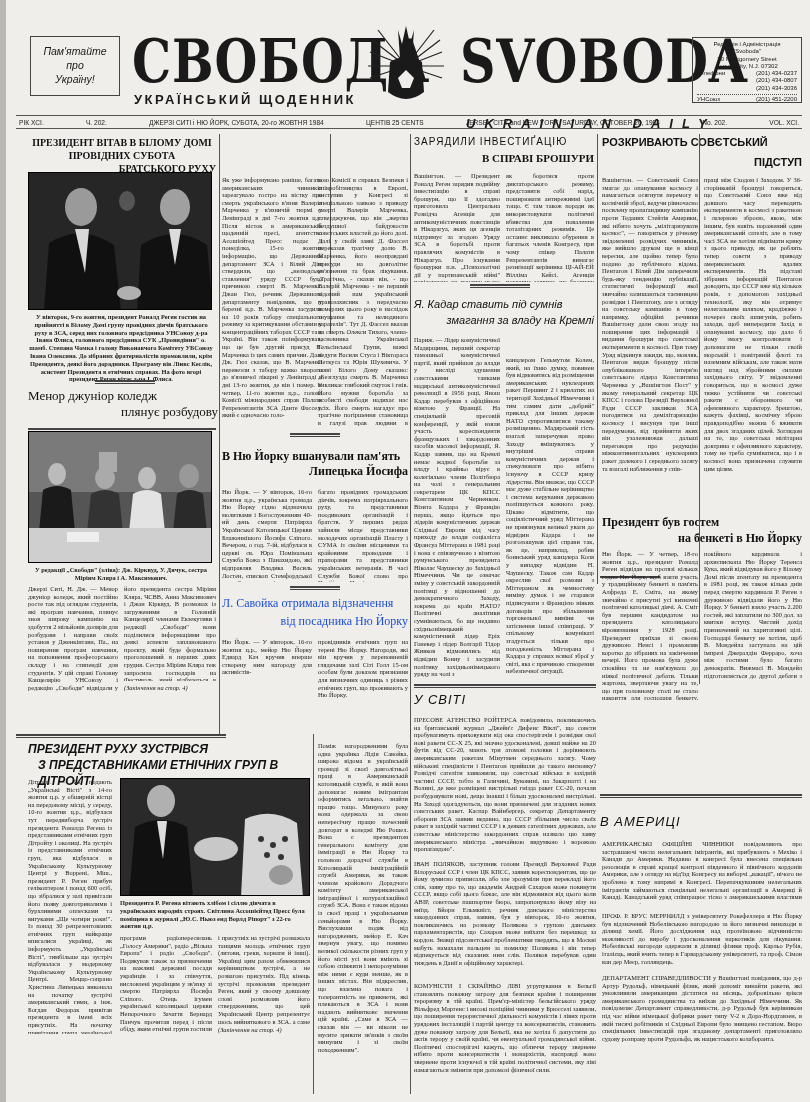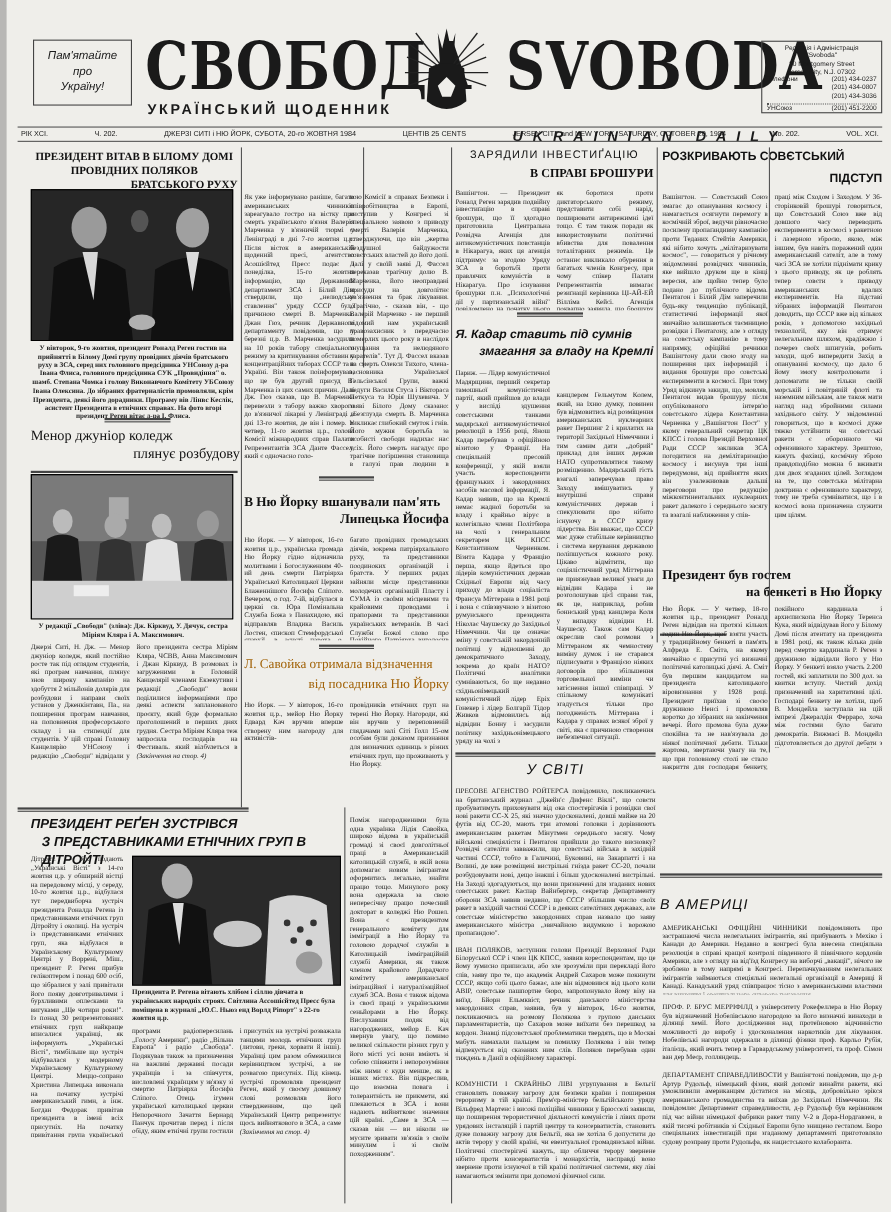--- a/index.html
+++ b/index.html
@@ -112,21 +112,21 @@
     <span>VOL. XCI.</span>
   </div>
 
   <div class="abs vrule" style="left:219px;top:134px;height:600px;"></div>
   <div class="abs vrule" style="left:330px;top:134px;height:200px;"></div>
   <div class="abs vrule" style="left:410px;top:134px;height:960px;"></div>
   <div class="abs vrule" style="left:597px;top:134px;height:450px;"></div>
 
   <div class="abs head" style="left:28px;top:136px;width:188px;font-size:10px;line-height:13px;">
     <div class="center">ПРЕЗИДЕНТ ВІТАВ В БІЛОМУ ДОМІ</div>
-    <div class="center">ПРОВІДНИХ ПОЛЯКОВ</div>
+    <div class="center">ПРОВІДНИХ СУБОТА</div>
     <div class="right">БРАТСЬКОГО РУХУ</div>
   </div>
   <div class="abs photo" style="left:28px;top:172px;width:184px;height:138px;">
     <svg width="184" height="138" viewBox="0 0 184 138">
       <rect width="184" height="138" fill="#262626"></rect>
       <ellipse cx="52" cy="34" rx="16" ry="19" fill="#9a9a9a"></ellipse>
       <path d="M15 138 L20 70 Q52 50 85 72 L92 138 Z" fill="#101010"></path>
       <path d="M46 56 L60 56 L56 100 Z" fill="#d8d8d8"></path>
       <ellipse cx="146" cy="34" rx="15" ry="18" fill="#a0a0a0"></ellipse>
       <path d="M108 138 L112 72 Q146 50 178 72 L184 138 Z" fill="#111"></path>
@@ -170,33 +170,33 @@
   <div class="abs dblrule" style="left:290px;top:433px;width:50px;"></div>
 
   <div class="abs head" style="left:222px;top:449px;width:186px;font-size:12px;line-height:15px;">
     <div>В Ню Йорку вшанували пам'ять</div>
     <div class="right">Липецька Йосифа</div>
   </div>
   <div class="abs col" style="left:222px;top:488px;width:90px;height:94px;">Ню Йорк. — У вівторок, 16-го жовтня ц.р., українська громада Ню Йорку гідно відзначила молитвами і Богослуженням 40-ий день смерти Патріярха Української Католицької Церкви Блаженнішого Йосифа Сліпого. Вечером, о год. 7-ій, відбулася в церкві св. Юра Помінальна Служба Божа з Панахидою, які відправляв Владика Василь Лостен, єпископ Стемфордської єпархії, в асисті пароха о. ігумена Патрикія Пашака, ЧСВВ, і о. Лева Гольдена, ЧСВВ. Церкву виповнили вірні, серед них</div>
   <div class="abs col" style="left:318px;top:488px;width:90px;height:94px;">багато провідних громадських діячів, зокрема патріярхального руху, та представники поодиноких організацій і братств. У перших рядах зайняли місце представники молодечих організацій Пласту і СУМА із своїми місцевими та крайовими проводами і прапорами та представники українських ветеранів. В часі Служби Божої слово про Покійного Патріярха виголосив о. ігумен П. Пашак. Панахиду відспівав хор під орудою довголітнього диригента Івана Хомина.</div>
   <div class="abs dblrule" style="left:290px;top:586px;width:50px;"></div>
 
-  <div class="abs" style="left:222px;top:594px;width:186px;font-size:12px;line-height:18px;color:#a16207;">
+  <div class="abs" style="left:222px;top:594px;width:186px;font-size:12px;line-height:18px;color:#1d4ed8;">
     <div>Л. Савойка отримала відзначення</div>
     <div class="right">від посадника Ню Йорку</div>
   </div>
   <div class="abs col" style="left:222px;top:638px;width:90px;height:38px;">Ню Йорк. — У вівторок, 16-го жовтня ц.р., мейор Ню Йорку Едвард Кач вручив вперше створену ним нагороду для активістів-</div>
   <div class="abs col" style="left:318px;top:638px;width:90px;height:100px;">провідників етнічних груп на терені Ню Йорку. Нагороди, які він вручив у переповненій глядачами залі Сіті Голл 15-ом особам були доказом признання для визначних одиниць з різних етнічних груп, що проживають у Ню Йорку.</div>
   <div class="abs col" style="left:318px;top:742px;width:90px;height:350px;">Поміж нагородженими була одна українка Лідія Савойка, широко відома в українській громаді зі своєї довголітньої праці в Американській католицькій службі, в якій вона допомагає новим імігрантам оформитись легально, знайти працю тощо. Минулого року вона одержала за свою непересічну працю почесний докторат в коледжі Ню Рошел. Вона є президентом генерального комітету для імміграції в Ню Йорку та головою дорадчої служби в Католицькій імміграційній службі Америки, як також членом крайового Дорадчого комітету американської іміграційної і натуралізаційної служб ЗСА. Вона є також відома із своєї праці з українськими сеньйорами в Ню Йорку. Вислухавши подяк від нагороджених, мейор Е. Кач звернув увагу, що помимо великої скількости різних груп у його місті усі вони вміють зі собою співжити і непорозуміння між ними є куди менше, як в інших містах. Він підкреслив, що взаємна повага і толерантність не прикмети, які плекаються в ЗСА і вони надають вийнятковє значення цій країні. „Саме в ЗСА — сказав він — ви ніколи не мусите зривати зв'язків з своїм минулим і зі своїм походженням".</div>
   <div class="abs vrule" style="left:313px;top:734px;height:360px;"></div>
 
   <div class="abs dblrule" style="left:16px;top:734px;width:210px;"></div>
 
   <div class="abs head italic" style="left:28px;top:741px;width:290px;font-size:12px;line-height:16px;font-family:'Liberation Sans',sans-serif;">
-    <div>ПРЕЗИДЕНТ РЕҐЕН ЗУСТРІВСЯ</div>
+    <div>ПРЕЗИДЕНТ РУХУ ЗУСТРІВСЯ</div>
     <div style="padding-left:10px;">З ПРЕДСТАВНИКАМИ ЕТНІЧНИХ ГРУП В ДІТРОЙТІ</div>
   </div>
   <div class="abs col" style="left:28px;top:778px;width:84px;height:256px;">Дітройт. — Як подають „Українські Вісті" з 14-го жовтня ц.р. у обширній вістці на передовому місці, у середу, 10-го жовтня ц.р., відбулася тут передвиборча зустріч президента Роналда Регена із представниками етнічних груп Дітройту і околиці. На зустріч із представниками етнічних груп, яка відбулася в Українському Культурному Центрі у Воррені, Міш., президент Р. Реген прибув гелікоптером і понад 600 осіб, що зібралися у залі привітали його появу довготривалими і бурхливими оплесками та вигуками „Ще чотири роки!". Із понад 30 репрезентованих етнічних груп найкраще вписалися українці, як інформують „Українські Вісті", тимбільше що зустріч відбувалася у модерному Українському Культурному Центрі. Меццо-сопрано Христина Липецька виконала на початку зустрічі американський гимн, а інж. Богдан Федорак привітав президента в імені всіх присутніх. На початку привітання група української молоді в національних строях вітали Президента хлібом сіллю. Вітаючи Президента, інж. Б. Федорак подякував йому за його турботу про долю поневолених московськими комуністами народів, для яких Президент поширив</div>
   <div class="abs photo" style="left:120px;top:778px;width:190px;height:118px;">
     <svg width="190" height="118" viewBox="0 0 190 118">
       <rect width="190" height="118" fill="#2a2a2a"></rect>
       <ellipse cx="40" cy="22" rx="14" ry="16" fill="#b0b0b0"></ellipse>
       <path d="M8 118 L14 48 Q40 34 66 48 L72 118 Z" fill="#111"></path>
       <path d="M36 42 L46 42 L42 80 Z" fill="#ddd"></path>
       <ellipse cx="95" cy="70" rx="22" ry="12" fill="#c8c8c8"></ellipse>
@@ -209,27 +209,27 @@
           <circle cx="160" cy="78" r="3"></circle>
         </g>
       <ellipse cx="160" cy="96" rx="12" ry="10" fill="#999"></ellipse>
     </svg>
   </div>
   <div class="abs caption" style="left:120px;top:899px;width:190px;text-align:left;">Президента Р. Регена вітають хлібом і сіллю дівчата в українських народніх строях. Світлина Ассошієйтед Пресс була поміщена в журналі „Ю.С. Ньюз енд Ворлд Ріпорт" з 22-го жовтня ц.р.</div>
   <div class="abs col" style="left:120px;top:934px;width:92px;height:100px;">програми радіопересилань „Голосу Америки", радіо „Вільна Европа" і радіо „Свобода". Подякував також за призначення на важливі державні посади українців і за співчуття, висловлені українцям у зв'язку зі смертю Патріярха Йосифа Сліпого. Отець ігумен української католицької церкви Непорочного Зачаття Бернард Панчук прочитав перед і після обіду, яким етнічні групи гостили Президента, молитви, в яких вдало поєднав сучасне завдання державних діячів з євангельською діяльністю апостолів. Під час обіду Президента</div>
   <div class="abs col" style="left:218px;top:934px;width:92px;height:90px;">і присутніх на зустрічі розважала танцями молодь етнічних груп (литови, греки, хорвати й інші). Українці цим разом обмежилися керівництвом зустрічі, а не розвагою присутніх. Під кінець зустрічі промовляв президент Реген, який у своєму довшому слові розмовляв його ствердженням, що цей Український Центр репрезентує щось вийняткового в ЗСА, а саме що цей представляє собою збір усіх національностей, релігій та етнічних груп, що існують на світі, а те, що усіх</div>
   <div class="abs col italic" style="left:218px;top:1026px;width:92px;height:9px;">(Закінчення на стор. 4)</div>
 
-  <div class="abs head-sans" style="left:414px;top:136px;width:180px;font-size:10px;line-height:12px;font-weight:normal;letter-spacing:1px;text-align:center;">ЗАРЯДИЛИ ІНВЕСТИҐАЦІЮ</div>
+  <div class="abs head-sans" style="left:414px;top:136px;width:180px;font-size:10px;line-height:12px;font-weight:normal;letter-spacing:1px;">ЗАРЯДИЛИ ІНВЕСТИҐАЦІЮ</div>
   <div class="abs head" style="left:414px;top:152px;width:180px;font-size:11px;line-height:13px;text-align:right;">В СПРАВІ БРОШУРИ</div>
   <div class="abs col" style="left:414px;top:172px;width:86px;height:110px;">Вашінгтон. — Президент Роналд Реген зарядив подвійну інвестиґацію в справі брошури, що її здогадно приготовила Центральна Розвідча Агенція для антикомуністичних повстанців в Нікарагуа, яких ця агенція підтримує за згодою Уряду ЗСА в боротьбі проти правлячих комуністів в Нікарагуа. Про існування брошурки п.н. „Психологічні дії у партизанській війні" повідомлено на початку цього тижня пресове агентство Асошієйтед Пресс. В брошурі, яка написана еспанською мовою, є цілий ряд порад</div>
   <div class="abs col" style="left:506px;top:172px;width:88px;height:110px;">як боротися проти диктаторського режиму, представити собі нарід, поширювати антирежимні ідеї тощо. Є там також поради як використовувати політичні вбивства для повалення тоталітарних режимів. Це останнє викликало обурення в багатьох членів Конгресу, при чому спікер Палати Репрезентантів вимагає резиґнації керівника ЦІ-АЙ-ЕЙ Вілліма Кейсі. Агенція поквапно заявила, що брошуру спрепарував урядник нижчого рівня, а Білий Дім відмежувався від цієї справи, заряджуючи негайну перевірку.</div>
   <div class="abs dblrule" style="left:470px;top:284px;width:60px;"></div>
 
-  <div class="abs head-sans italic" style="left:414px;top:296px;width:180px;font-size:11px;line-height:16px;font-weight:bold;">
+  <div class="abs head-sans italic" style="left:414px;top:296px;width:180px;font-size:11px;line-height:16px;font-weight:normal;">
     <div>Я. Кадар ставить під сумнів</div>
     <div class="right">змагання за владу на Кремлі</div>
   </div>
   <div class="abs col" style="left:414px;top:336px;width:86px;height:344px;">Париж. — Лідер комуністичної Мадярщини, перший секретар тамошньої комуністичної партії, який прийшов до влади у висліді здушення совєтськими танками мадярської антикомуністичної революції в 1956 році, Янош Кадар перебував з офіційною візитою у Франції. На спеціяльній пресовій конференції, у якій взяли участь кореспонденти французьких і закордонних засобів масової інформації, Я. Кадар заявив, що на Кремлі немає жадної боротьби за владу і крайньо вірує в колегіяльно члени Політбюра на чолі з генеральним секретарем ЦК КПСС Константином Черненком. Візита Кадара у Францію перша, якщо йдеться про лідерів комуністичних держав Східньої Европи від часу приходу до влади соціаліста Франсуа Міттерана в 1981 році і вона є співзвучною з візитою румунського президента Ніколає Чаушеску до Західньої Німеччини. Чи це означає зміну у совєтській закордонній політиці у відношенні до демократичного Заходу, зокрема до країн НАТО? Політичні аналітики сумніваються, бо ще недавно східньонімецький комуністичний лідер Еріх Гонекер і лідер Болгарії Тідор Живков відмовились від відвідин Бонну і засудили політику західньонімецького уряду на чолі з</div>
   <div class="abs col" style="left:506px;top:356px;width:88px;height:324px;">канцлером Гельмутом Колем, який, на їхню думку, повинен був відмовитись від розміщення американських нуклеарних ракет Першинг 2 і крилатих на території Західньої Німеччини і тим самим дати „добрий" приклад для інших держав НАТО супротивлятися такому розміщенню. Мадярський гість взагалі заперечував право Заходу вмішуватись у внутрішні справи комуністичних держав і спекулювати про нібито існуючу в СССР кризу лідерства. Він вважає, що СССР має дуже стабільне керівництво і система керування державою поліпшується кожного року. Цікаво відмітити, що соціялістичний уряд Міттерана не приязнував великої уваги до відвідин Кадара і не розголошував цієї справи так, як це, наприклад, робив боннський уряд канцлера Коля у випадку відвідин Н. Чаушеску. Також сам Кадар окреслив свої розмови з Міттераном як чемностеву виміну думок і не старався підписувати з Францією ніяких договорів про збільшення торговельної виміни чи затіснення іншої співпраці. У спільному комунікаті згадується тільки про погодженість Міттерана і Кадара у справах всякої зброї у світі, яка є причиною створення небезпечної ситуації.</div>
 
   <div class="abs head-sans" style="left:602px;top:136px;width:200px;font-size:11px;line-height:13px;">РОЗКРИВАЮТЬ СОВЄТСЬКИЙ</div>
   <div class="abs head-sans" style="left:602px;top:156px;width:200px;font-size:11px;line-height:13px;text-align:right;">ПІДСТУП</div>
   <div class="abs col" style="left:602px;top:176px;width:96px;height:406px;">Вашінгтон. — Совєтський Союз змагає до опанування космосу і намагається осягнути перемогу в космічній зброї, ведучи рівночасно посилену пропаґандивну кампанію проти Теданих Стейтів Америки, які нібито хочуть „мілітаризувати космос", — говориться у річному звідомленні розвідчих чинників, яке вийшло друком ще в кінці вересня, але щойно тепер було подано до публічного відома. Пентагон і Білий Дім заперечили будь-яку тенденцію публікації, статистичні інформації якої звичайно залишаються таємницею розвідки і Пентагону, але з огляду на совєтську кампанію в тому напрямку, офіційні речники Вашінгтону дали свою згоду на поширення цих інформацій і видання брошури про совєтські експерименти в космосі. При тому Уряд відкинув закиди, що, мовляв, Пентагон видав брошуру після опублікованого інтерв'ю совєтського лідера Константина Черненка у „Вашінгтон Пост" у якому генеральний секретар ЦК КПСС і голова Президії Верховної Ради СССР закликав ЗСА погодитися на демілітаризацію космосу і висунув три інші передумови, від прийняття яких він узалежнював дальші переговори про редукцію міжконтинентальних нуклеарних ракет далекого і середнього засягу та взагалі наближення у спів-</div>
   <div class="abs col" style="left:704px;top:176px;width:98px;height:360px;">праці між Сходом і Заходом. У 36-сторінковій брошурі говориться, що Совєтський Союз вже від довшого часу переводить експерименти в космосі з ракетною і лазерною зброєю, якою, між іншим, був навіть поражений один американський сателіт, але в тому часі ЗСА не хотіли піднімати крику з цього приводу, як це роблять тепер совєти з приводу американських вдалих експериментів. На підставі зібраних інформацій Пентагон доводить, що СССР вже від кількох років, з допомогою західньої технології, яку він отримує нелегальним шляхом, крадіжжю і почерез своїх шпигунів, робить заходи, щоб випередити Захід в опануванні космосу, що дало б йому змогу контролювати і допомагати не тільки своїй морській і повітряній флоті та наземним військам, але також мати нагляд над збройними силами західнього світу. У звідомленні говориться, що в космосі дуже тяжко устійнити чи совєтські ракети є оборонного чи офензивного характеру. Зрештою, кажуть фахівці, космічну зброю правдоподібно можна б вживати для двох згаданих цілей. Зоглядом на те, що совєтська мілітарна доктрина є офензивного характеру, тому не треба сумніватися, що і в космосі вона призначена служити цим цілям.</div>
@@ -242,21 +242,21 @@
     <div>Президент був гостем</div>
     <div class="right">на бенкеті в Ню Йорку</div>
   </div>
   <div class="abs col" style="left:602px;top:550px;width:96px;height:150px;">Ню Йорк. — У четвер, 18-го жовтня ц.р., президент Роналд Реген відвідав на протязі кількох годин Ню Йорк, щоб взяти участь у традиційному бенкеті в пам'ять Алфреда Е. Сміта, на якому звичайно є присутні усі визначні політичні католицькі діячі. А. Сміт був першим кандидатом на президента католицького віровизнання у 1928 році. Президент приїхав зі своєю дружиною Ненсі і промовляв коротко до зібраних на закінчення вечері. Його промова була дуже спокійна та не нав'язувала до ніякої політичної дебати. Тільки жартома, звертаючи увагу на те, що при головному столі не стало накриття для господаря бенкету, архиєпископа Ню Йорку Джана О'Коннора, він натякнув на неприсутність Волтера Мондейла, який як відомо відмовився від участі у бенкеті. Коли однак відчитувано листа від В. Мондейла на залі було чути вигуки обурення. У своєму слові Р. Реген згадав в першу черегу тепло</div>
   <div class="abs col" style="left:704px;top:550px;width:98px;height:130px;">покійного кардинала і архиєпископа Ню Йорку Теренса Кука, який відвідував його у Білому Домі після атентату на президента в 1981 році, як також кілька днів перед смертю кардинала Р. Реген з дружиною відвідали його у Ню Йорку. У бенкеті взяло участь 2.200 гостей, які заплатили по 300 дол. за квитки вступу. Чистий дохід призначений на харитативні цілі. Господарі бенкету не хотіли, щоб В. Мондейла заступала на цій імпрезі Джералдін Ферраро, хоча між гостями було багато демократів. Вижмасі В. Мондейл підготовляється до другої дебати з Президентом в неділю 21-го жовтня, а Дж. Ферраро вібуває поїздку на захід, де атаки Р. Регена за його „злими" в міжнародній політиці. Віцепрезидент Джордж Буш летючи своїм літаком на передвиборчу кампанію на заході ЗСА, чудом уникнув летунської катастрофи, коли його літак майже вдарився з другим малим літаком і мусів нагло знизитися на 200 стіп.</div>
   <div class="abs vrule" style="left:699px;top:134px;height:550px;"></div>
 
   <div class="abs dblrule" style="left:414px;top:684px;width:182px;"></div>
   <div class="abs dblrule" style="left:600px;top:794px;width:202px;"></div>
 
-  <div class="abs head-sans italic" style="left:414px;top:692px;width:182px;font-size:13px;font-weight:normal;text-align:center;letter-spacing:1px;">У СВІТІ</div>
+  <div class="abs head-sans italic" style="left:414px;top:692px;width:182px;font-size:13px;font-weight:normal;letter-spacing:1px;">У СВІТІ</div>
   <div class="abs col" style="left:414px;top:716px;width:182px;height:140px;">ПРЕСОВЕ АГЕНСТВО РОЙТЕРСА повідомило, покликаючись на британський журнал „Джейн'с Дифенс Віклі", що совєти пробуватимуть приховувати від ока спостерігачів і розвідки свої нові ракети СС-Х 25, які значно удосконалені, довші майже на 20 футів від СС-20, мають три атомові головки і дорівнюють американським ракетам Мінутмен середнього засягу. Чому військові спеціялісти і Пентагон прийшли до такого висновку? Розвідчі сателіти завважили, що совєтські війська в західній частині СССР, тобто в Галичині, Буковині, на Закарпатті і на Волині, де вже розміщені вистрільні гнізда ракет СС-20, почали розбудовувати нові, дещо інакші і більш удосконалені вистрільні. На Заході здогадуються, що вони призначені для згаданих нових совєтських ракет. Каспар Вайнбергер, секретар Департаменту оборони ЗСА заявив недавно, що СССР збільшив число своїх ракет в західній частині СССР і в деяких сателітних державах, але совєтське міністерство закордонних справ назвало цю заяву американського міністра „звичайною видумкою і ворожою пропаґандою".</div>
   <div class="abs col" style="left:414px;top:860px;width:182px;height:118px;">ІВАН ПОЛЯКОВ, заступник голови Президії Верховної Ради Білоруської ССР і член ЦК КПСС, заявив кореспондентам, що це йому зумисно приписали, або зле зрозуміли при перекладі його слів, заяву про те, що академік Андрей Сахаров може покинути СССР, якщо собі цього бажає, але він відмовився від цього коли АВІР, совєтське пашпортне бюро, запропонувало йому візу на виїзд. Бйорн Ельмквіст, речник данського міністерства закордонних справ, заявив, був у вівторок, 16-го жовтня, покликаючись на розмову Полякова з групою данських парламентаристів, що Сахаров може виїхати без перешкод за кордон. Знавці підсовєтської проблематики твердять, що в Москві мабуть намахали пальцем за помилку Полякова і він тепер відпекується від сказаних ним слів. Поляков перебував один тиждень в Данії в офіційному характері.</div>
   <div class="abs col" style="left:414px;top:982px;width:182px;height:110px;">КОМУНІСТИ І СКРАЙНЬО ЛІВІ угрупування в Бельгії становлять поважну загрозу для безпеки країни і поширення тероризму в тій країні. Прем'єр-міністер бельгійського уряду Вільфред Мартенс і високі поліційні чинники у Брюсселі заявили, що поширення терористичної діяльності комуністів і лівих проти урядових інсталяцій і партій центру та консерватистів, становить дуже поважну загрозу для Бельгії, яка не хотіла б допустити до актів терору у своїй країні, чи евентуальної громадянської війни. Політичні спостерігачі кажуть, що обличчя терору звернене нібито проти консерватистів і монархістів, насправді воно звернене проти існуючої в тій країні політичної системи, яку ліві намагаються змінити при допомозі фізичної сили.</div>
 
   <div class="abs head-sans italic" style="left:600px;top:814px;width:202px;font-size:13px;font-weight:normal;text-align:left;letter-spacing:1px;">В АМЕРИЦІ</div>
   <div class="abs col" style="left:602px;top:840px;width:200px;height:64px;">АМЕРИКАНСЬКІ ОФІЦІЙНІ ЧИННИКИ повідомляють про застрашаючі числа нелегальних імігрантів, які прибувають з Мехіко і Канади до Америки. Недавно в конгресі була внесена спеціяльна резолюція в справі кращої контролі південного й північного кордонів Америки, але з огляду на від'їзд Конгресу на виборчі „вакації", нічого не зроблено в тому напрямі в Конгресі. Перепачкуванням нелегальних імігрантів займаються спеціяльні нелегальні організації в Америці й Канаді. Канадський уряд співпрацює тісно з американськими властями для викриття і евентуального судового покарання.</div>
   <div class="abs col" style="left:602px;top:912px;width:200px;height:56px;">ПРОФ. Р. БРУС МЕРРІФІЛД з університету Рокефеллера в Ню Йорку був відзначений Нобелівською нагородою за його визначні винаходи в ділянці хемії. Його дослідження над протеїновою відчинністю можливості до виробу і удосконалення наркотиків для лікування. Нобелівські нагороди одержали в ділянці фізики проф. Карльо Рубія, італієць, який вчить тепер в Гарвардському університеті, та проф. Сімон ван дер Меєр, голляндець.</div>
   <div class="abs col" style="left:602px;top:974px;width:200px;height:94px;">ДЕПАРТАМЕНТ СПРАВЕДЛИВОСТИ у Вашінгтоні повідомив, що д-р Артур Рудольф, німецький фізик, який допоміг винайти ракети, які уможливили американцям дістатися на місяць, добровільно зрікся американського громадянства та виїхав до Західньої Німеччини. Як повідомляє Департамент справедливости, д-р Рудольф був керівником під час війни німецької фабрики ракет типу V-2 в Дора-Нордгавзен, в якій тисячі робітників зі Східньої Европи було знищено гестапом. Бюро спеціяльних інвестиґацій при згаданому департаменті приготовляло судову розправу проти Рудольфа, як нацистського колаборанта.</div>
 </div>
 

